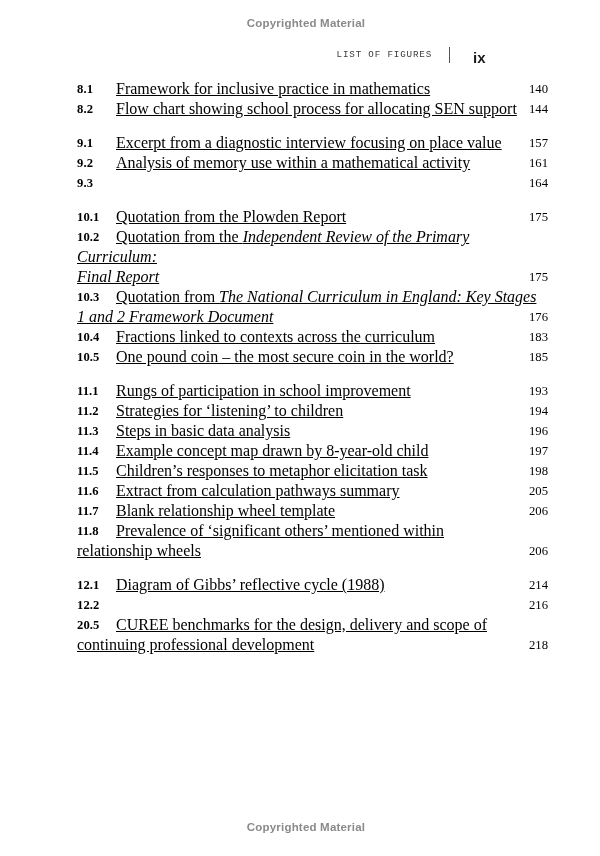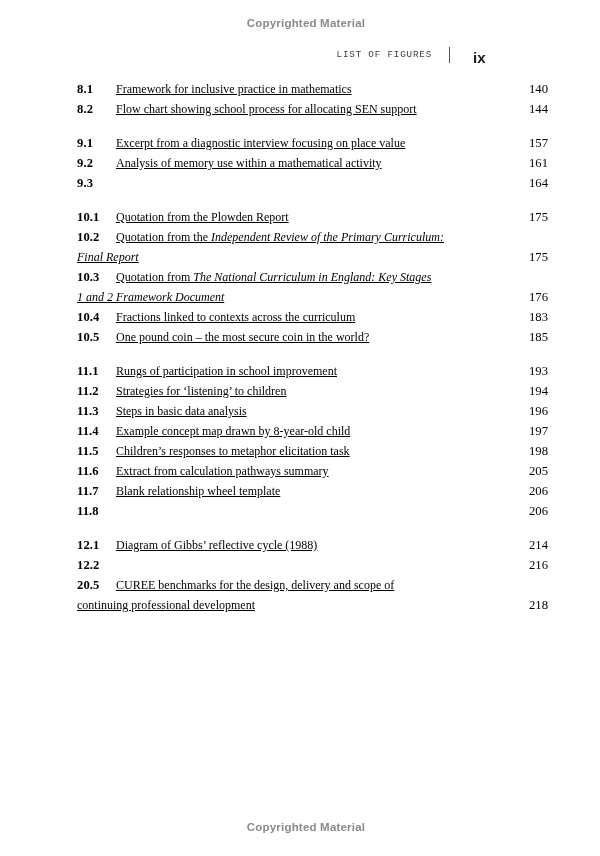--- a/index.html
+++ b/index.html
@@ -101,21 +101,21 @@
     left: 71px;
     top: 0;
     width: 36px;
     font-weight: bold;
     font-size: 12.6px;
     line-height: 20px;
     letter-spacing: 0.1px;
   }
   .fig-title {
     margin-left: 39px;
-    font-size: 12px;
+    font-size: 16px;
     line-height: 20px;
     white-space: pre-line;
     text-align: center;
   }
   .fig-title i {
     font-style: italic;
   }
   .fig-page {
     position: absolute;
     right: 47px;
@@ -159,21 +159,22 @@
         <div class="fig-row"><span class="fig-num">10.5</span><span class="fig-title">One pound coin – the most secure coin in the world?</span><span class="fig-page">185</span></div>
       </div>
       <div class="fig-group">
         <div class="fig-row"><span class="fig-num">11.1</span><span class="fig-title">Rungs of participation in school improvement</span><span class="fig-page">193</span></div>
         <div class="fig-row"><span class="fig-num">11.2</span><span class="fig-title">Strategies for ‘listening’ to children</span><span class="fig-page">194</span></div>
         <div class="fig-row"><span class="fig-num">11.3</span><span class="fig-title">Steps in basic data analysis</span><span class="fig-page">196</span></div>
         <div class="fig-row"><span class="fig-num">11.4</span><span class="fig-title">Example concept map drawn by 8-year-old child</span><span class="fig-page">197</span></div>
         <div class="fig-row"><span class="fig-num">11.5</span><span class="fig-title">Children’s responses to metaphor elicitation task</span><span class="fig-page">198</span></div>
         <div class="fig-row"><span class="fig-num">11.6</span><span class="fig-title">Extract from calculation pathways summary</span><span class="fig-page">205</span></div>
         <div class="fig-row"><span class="fig-num">11.7</span><span class="fig-title">Blank relationship wheel template</span><span class="fig-page">206</span></div>
-        <div class="fig-row"><span class="fig-num">11.8</span><span class="fig-page">206</span></div>
+        <div class="fig-row"><span class="fig-num">11.8</span><span class="fig-title">Prevalence of ‘significant others’ mentioned within
+relationship wheels</span><span class="fig-page">206</span></div>
       </div>
       <div class="fig-group">
         <div class="fig-row"><span class="fig-num">12.1</span><span class="fig-title">Diagram of Gibbs’ reflective cycle (1988)</span><span class="fig-page">214</span></div>
         <div class="fig-row"><span class="fig-num">12.2</span><span class="fig-page">216</span></div>
         <div class="fig-row"><span class="fig-num">20.5</span><span class="fig-title">CUREE benchmarks for the design, delivery and scope of
 continuing professional development</span><span class="fig-page">218</span></div>
       </div>
     </div>
 
   <div class="watermark watermark-bottom">Copyrighted Material</div>

